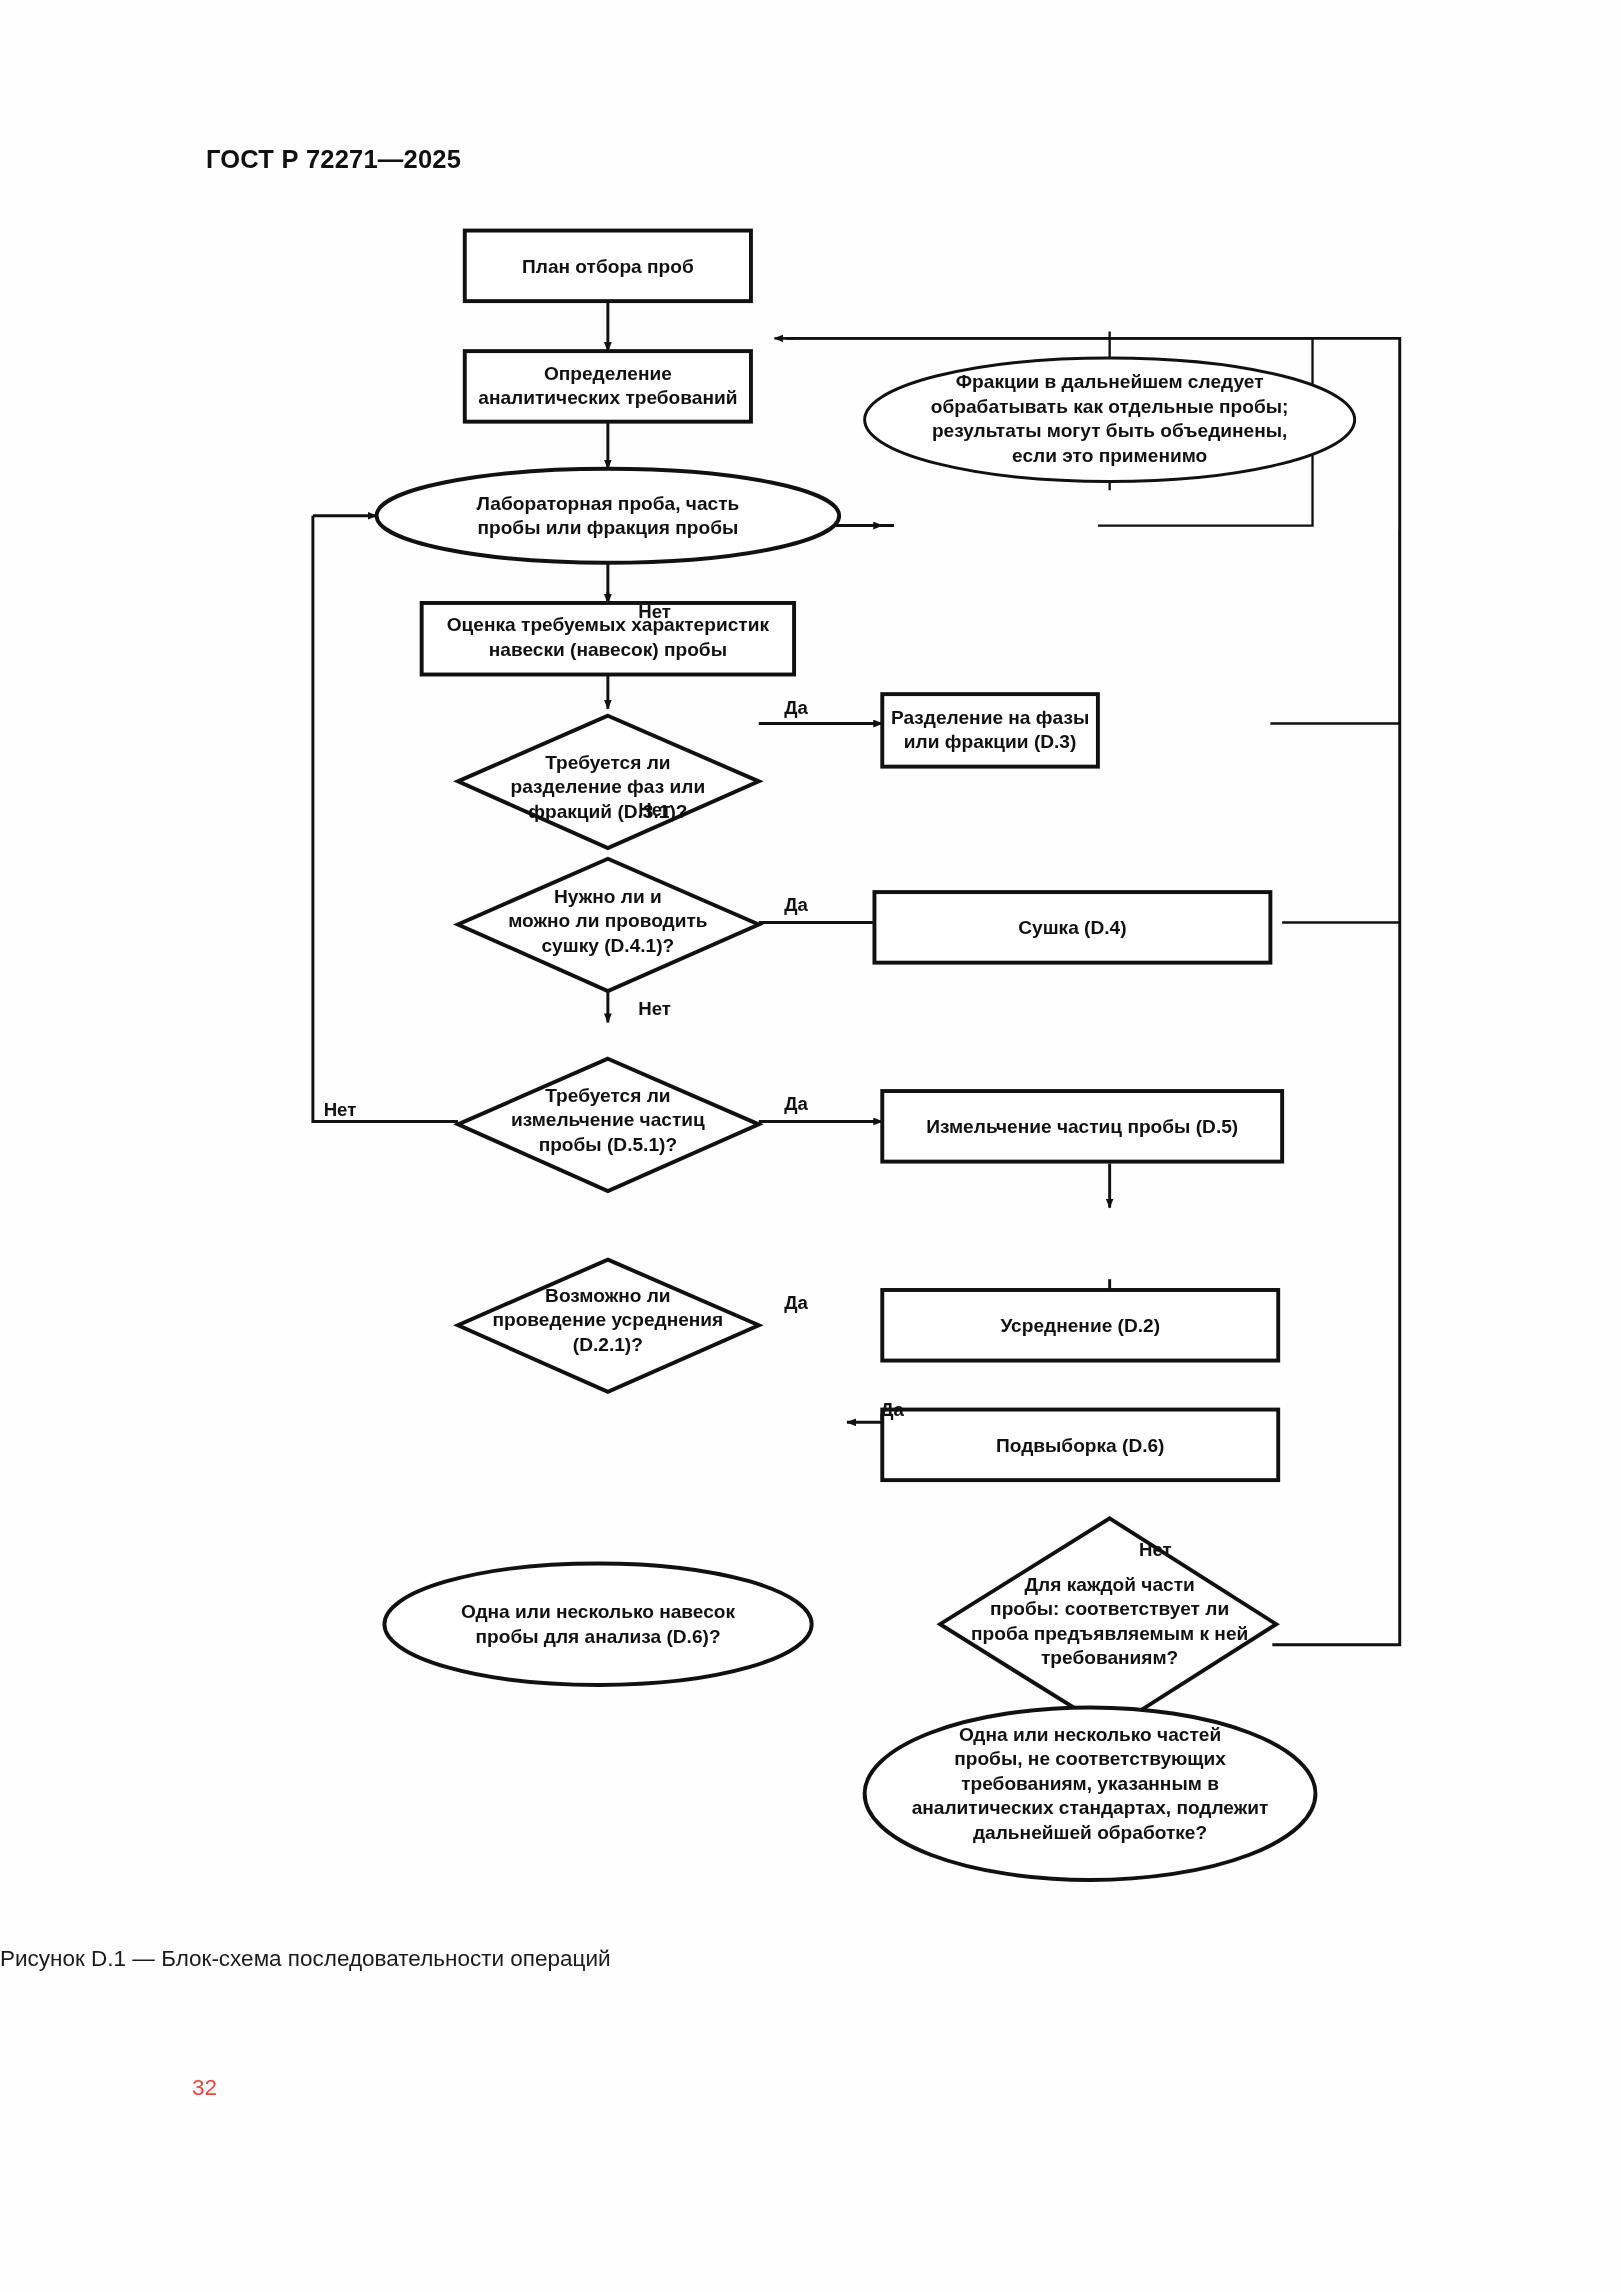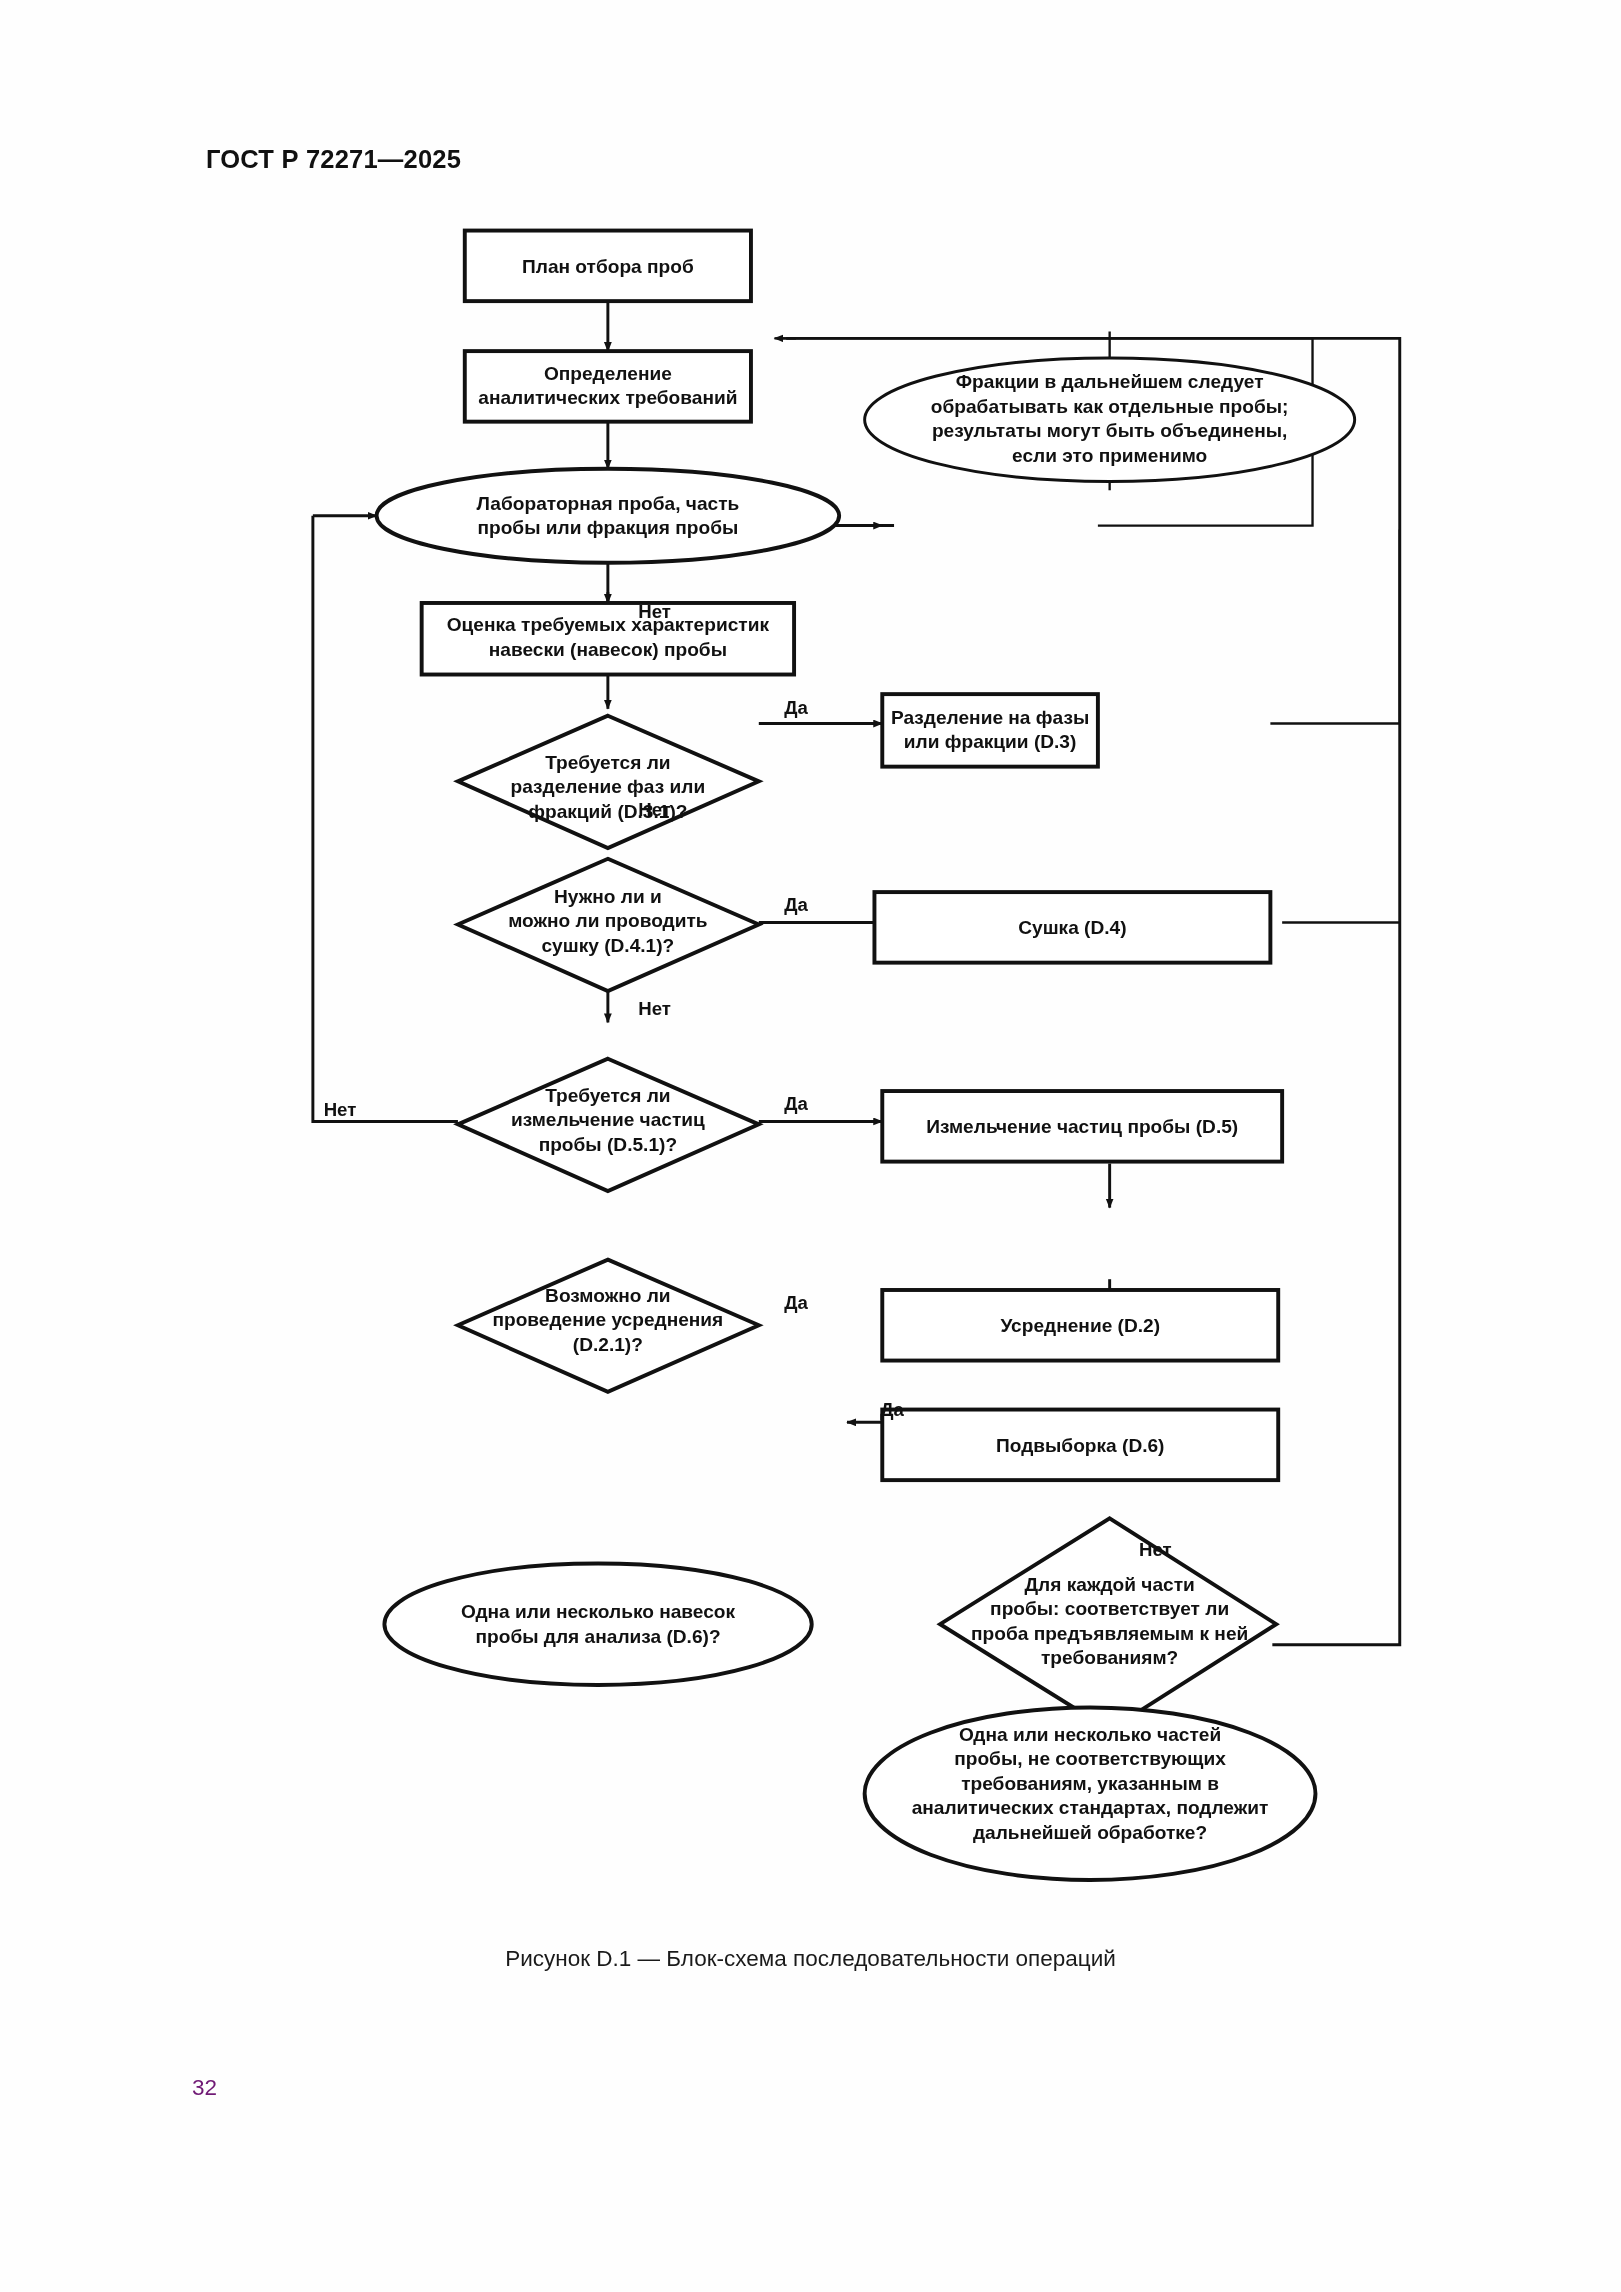--- a/index.html
+++ b/index.html
@@ -36,30 +36,30 @@
     left: 12px;
     top: 206px;
     width: 1621px;
     height: 1725px;
   }
   .figure-caption {
     position: absolute;
     left: 0;
     top: 1946px;
     width: 1621px;
-    text-align: center;
+    text-align: left;
     font-size: 22.5px;
     color: #1a1a1a;
   }
   .page-number {
     position: absolute;
     left: 192px;
     top: 2075px;
     font-size: 22.5px;
-    color: #701a75;
+    color: #ef4444;
   }
   svg text {
     font-family: "Liberation Sans", sans-serif;
     fill: #111111;
   }
   .node-text {
     font-size: 19.5px;
     font-weight: bold;
   }
   .edge-label {

